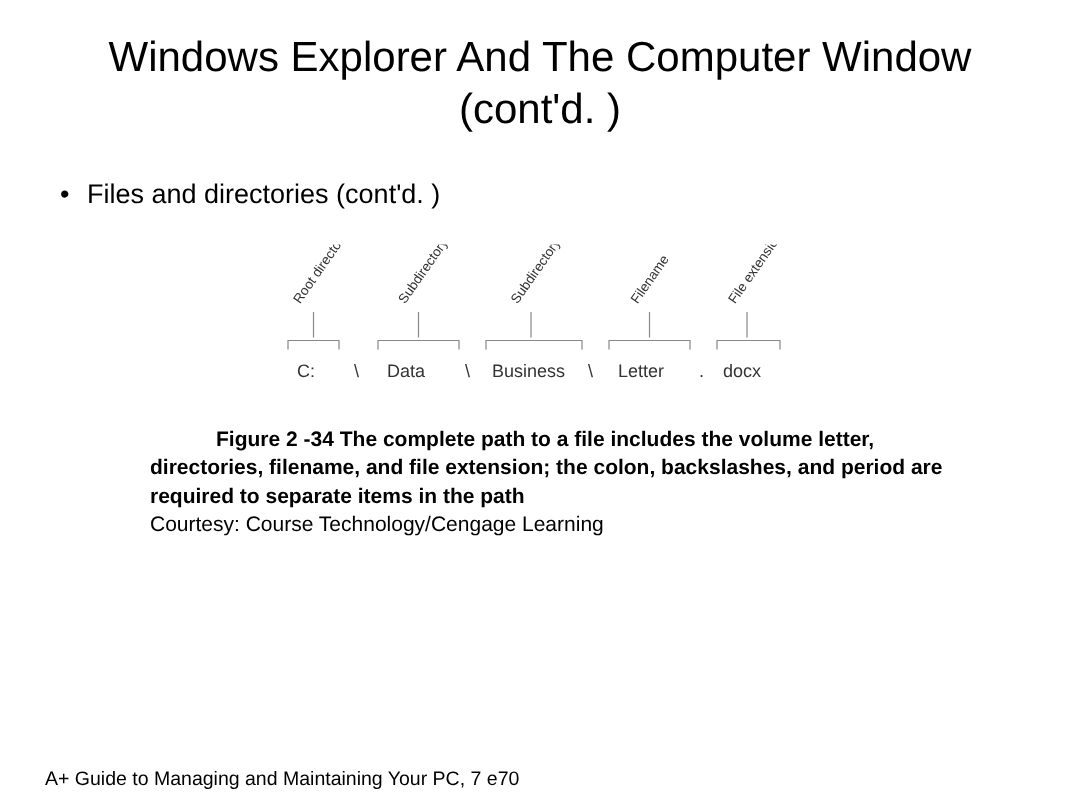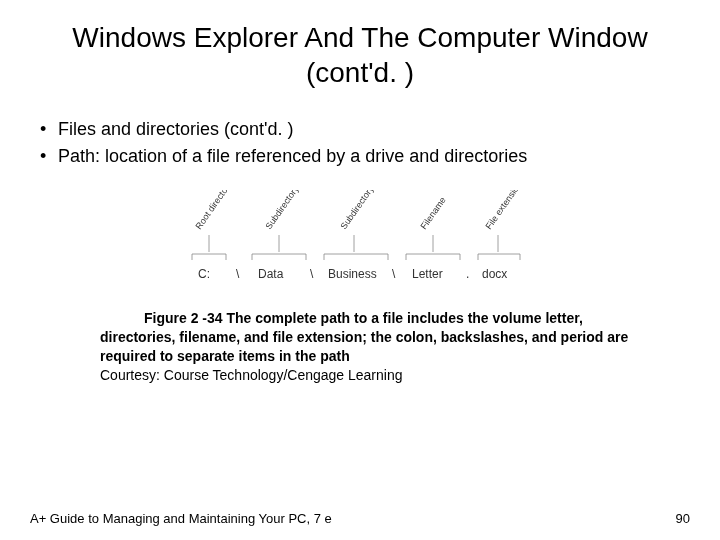--- a/index.html
+++ b/index.html
@@ -67,33 +67,32 @@
     display: block;
     font-weight: 400;
   }
   .footer {
     position: absolute;
     bottom: 14px;
     left: 30px;
     right: 30px;
     font-size: 13px;
     display: flex;
-    justify-content: space-between;
+    justify-content: flex-start;
   }
 </style>
 </head>
 <body>
 
 <div class="slide">
 
   <h1 class="title">Windows Explorer And The Computer Window (cont'd. )</h1>
 
   <ul class="bullets">
     <li>Files and directories (cont'd. )</li>
-    <li>Path: location of a file referenced by a drive and directories</li>
   </ul>
 
   <div class="figure">
     <svg width="360" height="105" viewBox="0 0 360 105">
       <g font-family="Arial, Helvetica, sans-serif" font-size="9" fill="#333" stroke="#888" stroke-width="0.8">
 
         <g stroke="none">
           <text x="20" y="40" transform="rotate(-55 20 40)">Root directory</text>
           <text x="90" y="40" transform="rotate(-55 90 40)">Subdirectory to root</text>
           <text x="165" y="40" transform="rotate(-55 165 40)">Subdirectory to data</text>
@@ -131,16 +130,16 @@
   </div>
 
   <div class="caption">
     <span class="lead">Figure 2 -34</span>
     <span class="caption-rest"> The complete path to a file includes the volume letter, directories, filename, and file extension; the colon, backslashes, and period are required to separate items in the path</span>
     <span class="courtesy">Courtesy: Course Technology/Cengage Learning</span>
   </div>
 
   <div class="footer">
     <span>A+ Guide to Managing and Maintaining Your PC, 7 e</span>
-    <span>90</span>
+    <span>70</span>
   </div>
 
 </div>
 
 </body></html>

